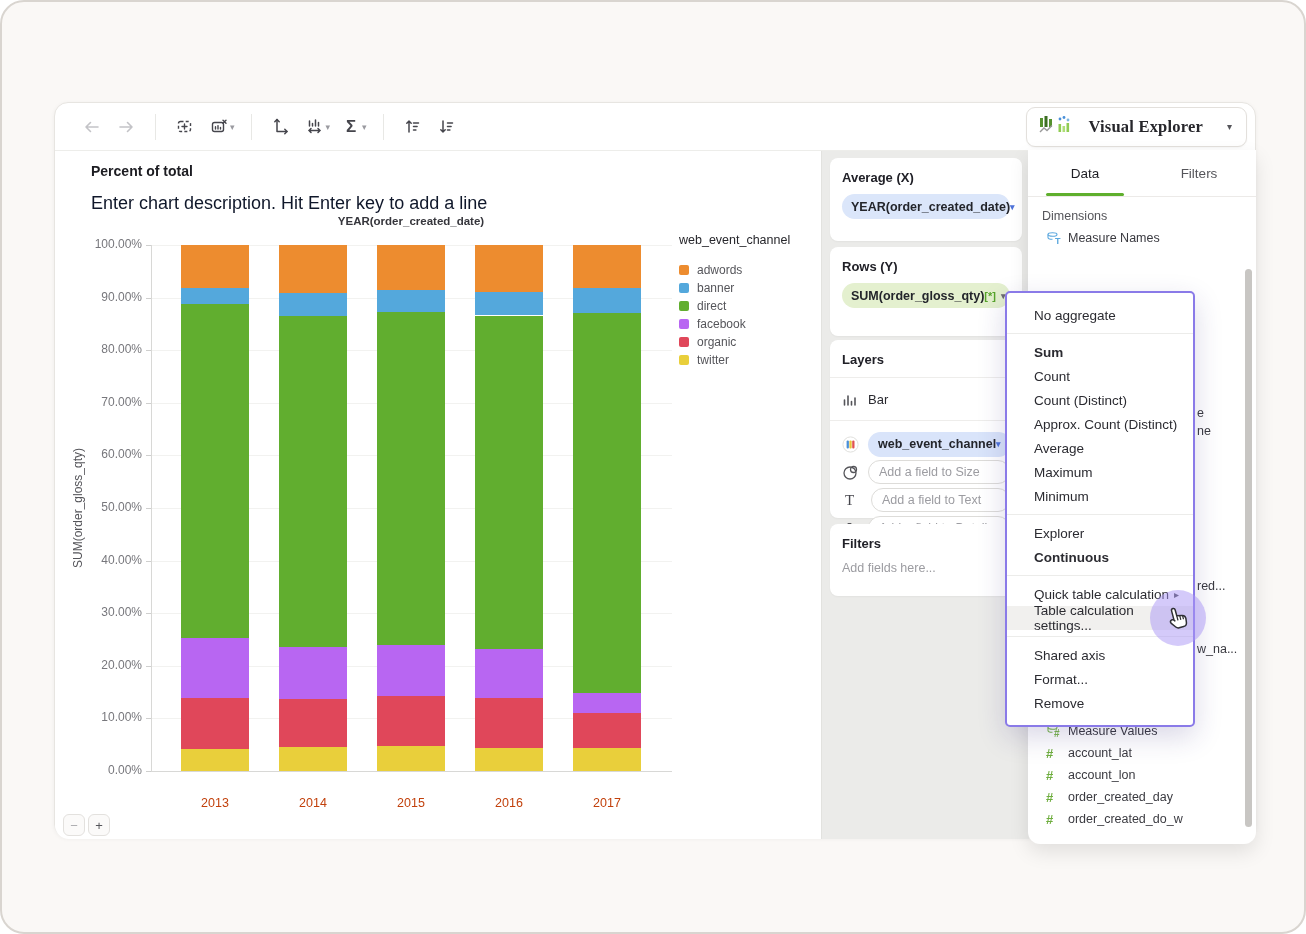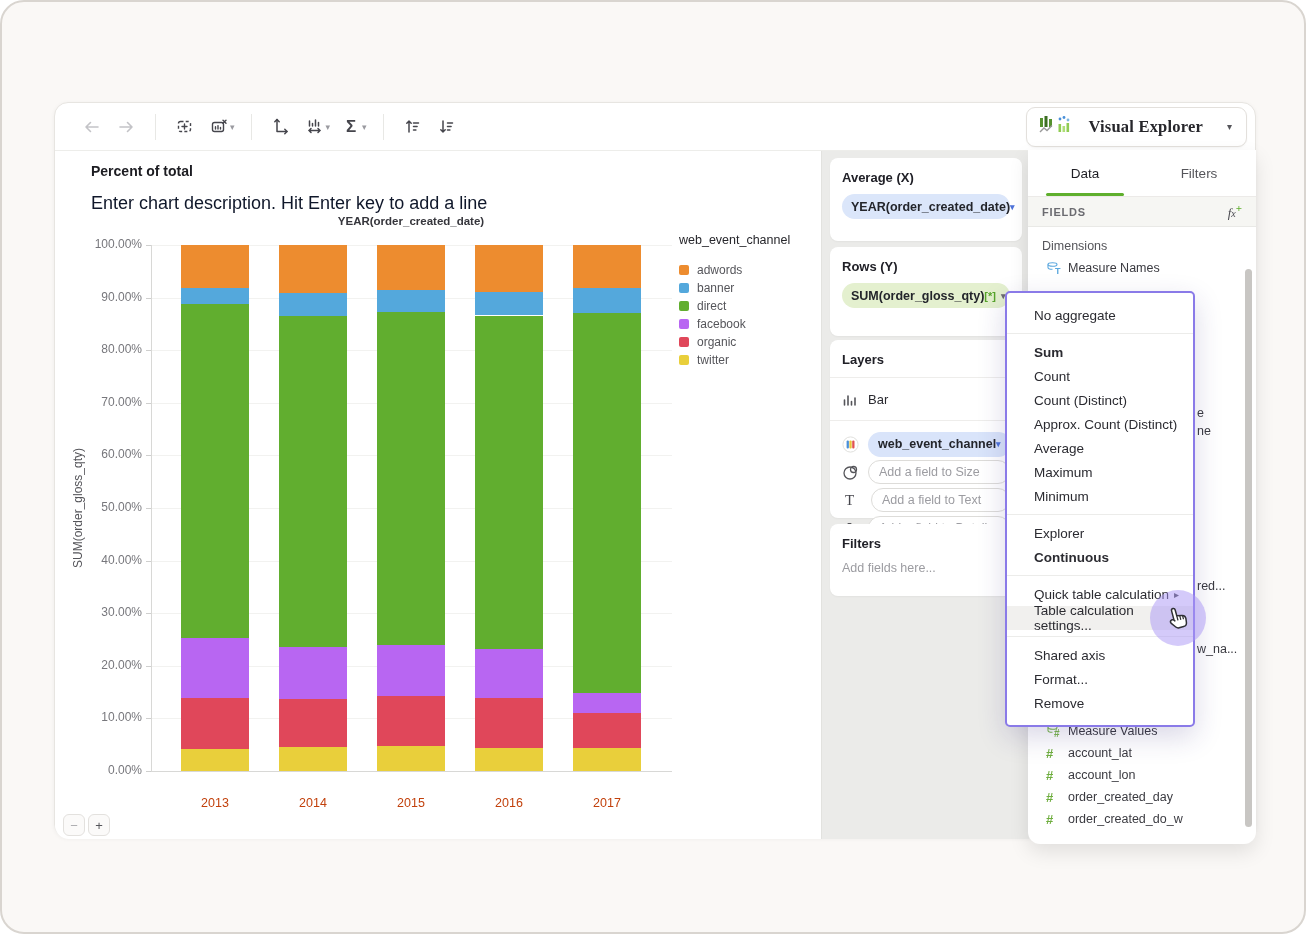--- a/index.html
+++ b/index.html
@@ -366,24 +366,20 @@
         <div class="placeholder-text">Add fields here...</div>
       </div>
     </div>
   </div>
 
   <div class="fields-panel">
     <div class="fp-tabs">
       <div class="fp-tab active">Data</div>
       <div class="fp-tab">Filters</div>
     </div>
-    <div class="fp-header">
-      <span class="fp-header-label">FIELDS</span>
-      <span class="fx-ico">f<span style="font-size:10px;">x</span><span class="fx-plus">+</span></span>
-    </div>
     <div class="section-label">Dimensions</div>
     <div id="dimension-list">
         <div class="field-row">
           <span class="field-ico">
             <svg width="16" height="14" viewBox="0 0 16 14" fill="none">
               <path d="M2 3.5c0-1 2-1.8 4.5-1.8S11 2.5 11 3.5 9 5.3 6.5 5.3 2 4.5 2 3.5z" stroke="#5aa7de" stroke-width="1.1"></path>
               <path d="M2 3.5v3c0 1 2 1.8 4.5 1.8" stroke="#5aa7de" stroke-width="1.1"></path>
               <text x="9" y="13" font-size="9" font-weight="bold" fill="#5aa7de" font-family="Liberation Sans,sans-serif">T</text>
             </svg>
           </span>

